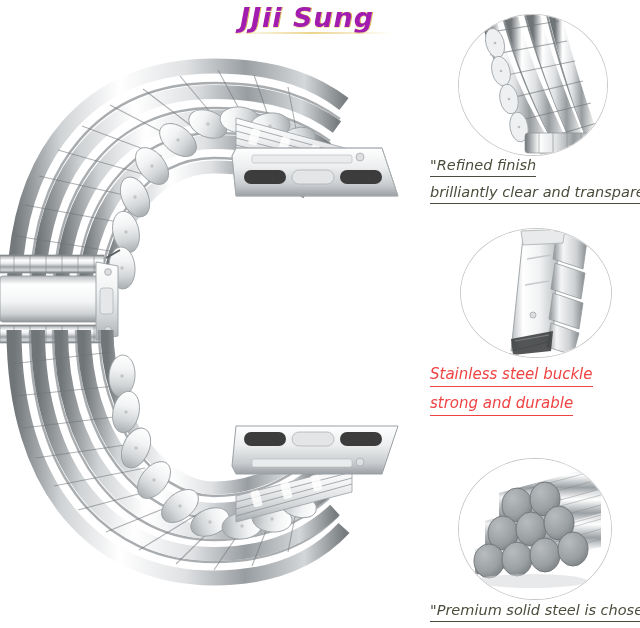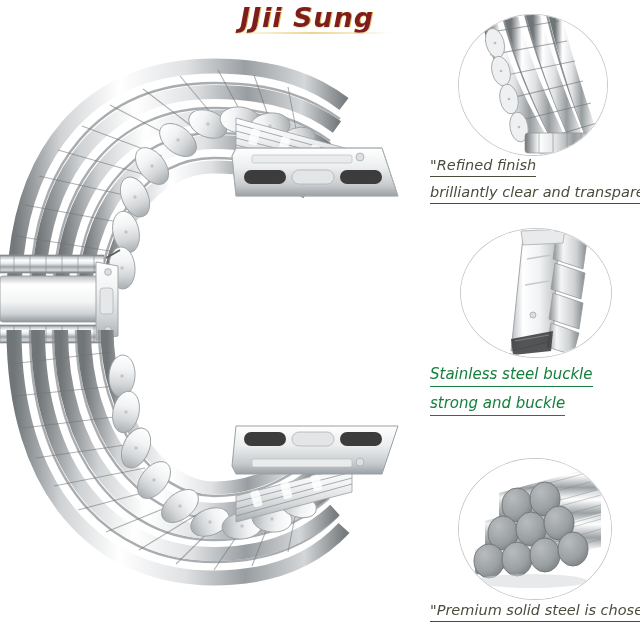--- a/index.html
+++ b/index.html
@@ -7,39 +7,39 @@
        font-family:"Liberation Sans",sans-serif;}
 
   .stage{position:absolute;inset:0;width:640px;height:628px;background:#ffffff;}
 
   
   .logo{
     position:absolute;left:212px;top:2px;width:190px;height:34px;
     font-family:"DejaVu Sans",sans-serif;
     font-style:italic;font-weight:bold;font-size:27px;
     letter-spacing:1px;
-    color:#7f1d1d;
+    color:#a21caf;
     text-align:center;
     line-height:32px;
     text-shadow:0 1px 0 #f3e3ab, 1px 0 0 #d9b545;
     white-space:nowrap;
   }
   .logo-underline{
     position:absolute;left:232px;top:32px;width:160px;height:2px;
     background:linear-gradient(90deg,rgba(230,200,120,0),#ecd58e,rgba(230,200,120,0));
   }
 
   
   .cap{position:absolute;white-space:nowrap;font-style:italic;
        font-family:"DejaVu Sans",sans-serif;}
   .cap .ln{display:block;border-bottom:1.5px solid currentColor;
            padding-bottom:1px;margin-bottom:5px;width:max-content;}
 
   #cap-refined{left:430px;top:155px;font-size:14.5px;color:#4c4c3c;line-height:20px;}
-  #cap-buckle {left:430px;top:363px;font-size:15px;  color:#15803d;line-height:22px;}
+  #cap-buckle {left:430px;top:363px;font-size:15px;  color:#ef4444;line-height:22px;}
   #cap-steel  {left:430px;top:600px;font-size:14.5px;color:#4c4c3c;line-height:20px;}
   #cap-design {left:133px;top:288px;font-size:20px;  color:#5a2222;line-height:30px;}
 
   
   .inset{position:absolute;border-radius:50%;overflow:hidden;
          border:1px solid #c9c9c9;background:#fff;}
   #inset-links {left:458px;top:14px; width:148px;height:140px;}
   #inset-buckle{left:460px;top:228px;width:150px;height:128px;}
   #inset-rods  {left:458px;top:458px;width:152px;height:140px;}
   .inset svg{display:block;width:100%;height:100%;}
@@ -424,20 +424,20 @@
   </div>
 
   <div class="cap" id="cap-refined">
     <span class="ln">"Refined finish</span>
     <span class="ln">brilliantly clear and transparent"</span>
   </div>
 
 
   <div class="cap" id="cap-buckle">
     <span class="ln">Stainless steel buckle</span>
-    <span class="ln">strong and buckle</span>
+    <span class="ln">strong and durable</span>
   </div>
 
   <div class="cap" id="cap-steel">
     <span class="ln">"Premium solid steel is chosen"</span>
   </div>
 
 </div>
 
 </body></html>

